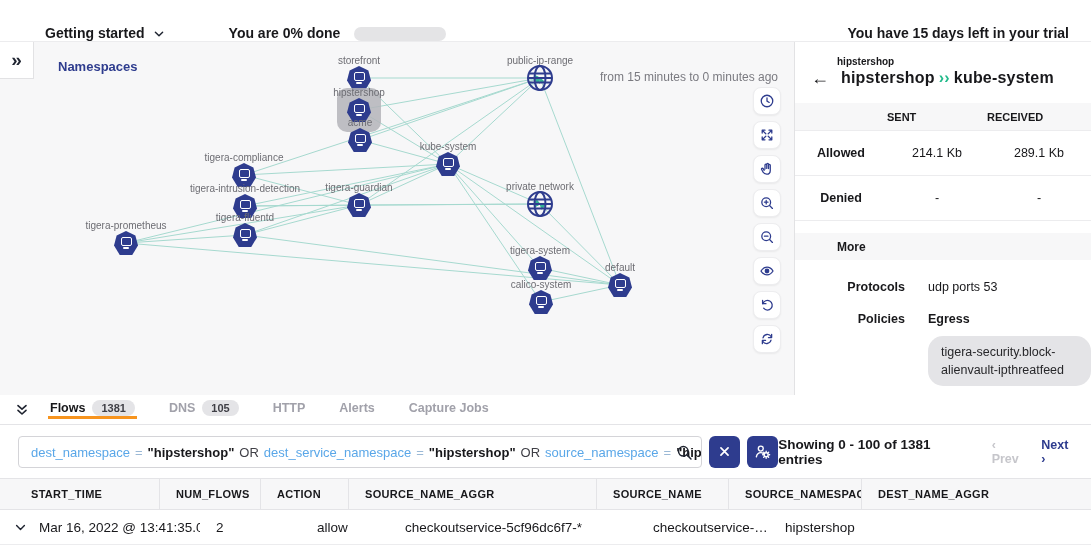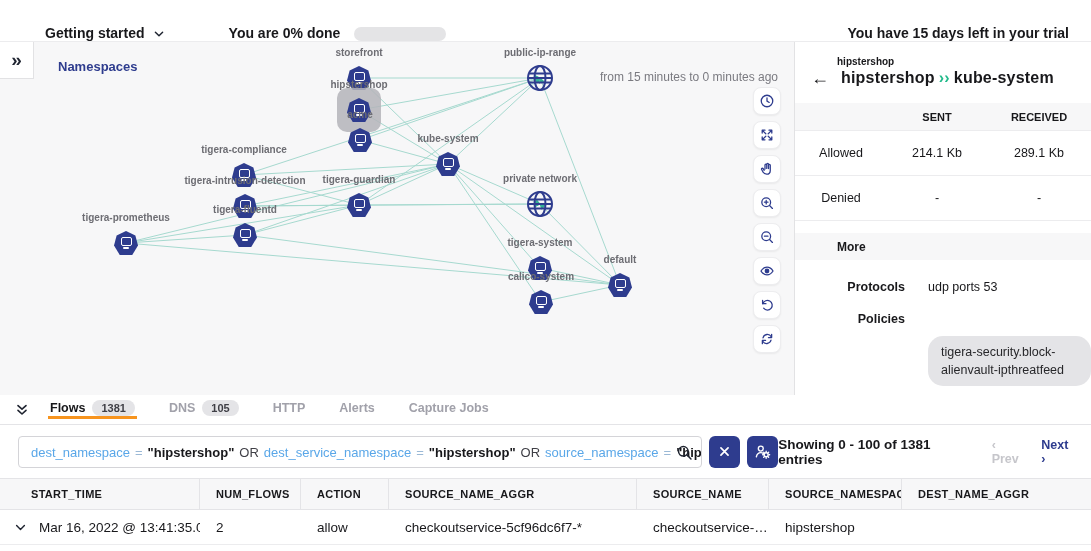--- a/index.html
+++ b/index.html
@@ -31,44 +31,44 @@
     font-size:19px; font-weight:700; color:#1f2430; cursor:pointer;}
   .graph-title{position:absolute; left:58px; top:17px; color:var(--navy); font-weight:700; font-size:13px;}
   .time-range{position:absolute; right:16px; top:28px; color:#7a7a80; font-size:12px;}
   .gtoolbar{position:absolute; right:13px; top:45px; display:flex; flex-direction:column; gap:6px;}
   .gtool-btn{width:28px; height:28px; background:#fff; border:1px solid #ededef; border-radius:8px;
     box-shadow:0 1px 2px rgba(0,0,0,.06); color:var(--navy);
     display:flex; align-items:center; justify-content:center; cursor:pointer;}
   .gtool-btn svg{width:16px; height:16px;}
   #edges-svg{position:absolute; left:0; top:0;}
   .gnode{position:absolute; width:0; height:0;}
-  .gnode .nlabel{position:absolute; left:50%; transform:translateX(-50%); bottom:20px;
-    font-size:10px; color:#6d6d73; white-space:nowrap;font-weight:bold;}
+  .gnode .nlabel{position:absolute; left:50%; transform:translateX(-50%); bottom:12px;
+    font-size:10px; color:#6d6d73; white-space:nowrap;}
   .gnode .sel-bg{position:absolute; left:-22px; top:-22px; width:44px; height:44px;
     background:#b4b4ba; border-radius:10px; opacity:.85;}
   .hepta{position:absolute; left:-12px; top:-12px; width:24px; height:24px; background:var(--navy);
     clip-path:polygon(50% 0,89% 19%,100% 60%,76% 100%,24% 100%,0 60%,11% 19%);
     display:flex; flex-direction:column; align-items:center; justify-content:center;}
   .hepta .screen{width:11px; height:9px; border:1.6px solid #fff; border-radius:2px;}
   .hepta .base{width:6px; height:2px; background:#fff; margin-top:1px; border-radius:1px;}
   .globe{position:absolute; left:-15px; top:-15px; width:30px; height:30px; color:var(--navy);}
   
   .detail-panel{position:absolute; left:795px; top:42px; width:296px; height:353px; background:#fff; overflow:hidden;}
   .dp-breadcrumb{margin:14px 0 2px 42px; font-size:10px; font-weight:700;}
   .dp-title-row{display:flex; align-items:center; padding:0 16px; gap:12px;}
   .dp-back{font-size:18px; cursor:pointer; line-height:1;}
   .dp-title{font-size:16px; font-weight:600; letter-spacing:.2px;}
   .dp-title .sep{color:var(--green); font-weight:700; margin:0 4px;}
   .dp-stats{margin-top:16px; font-size:12px;}
   .dp-stats .hrow{display:grid; grid-template-columns:92px 100px 104px; background:var(--light);
     height:27px; align-items:center; font-weight:700; font-size:11px;}
-  .dp-stats .hrow div{text-align:center;}
+  .dp-stats .hrow div{}
   .dp-stats .drow{display:grid; grid-template-columns:92px 100px 104px; height:45px;
     align-items:center; border-top:1px solid #ececee; font-size:12.5px;}
-  .dp-stats .drow .lbl{font-weight:400; }
+  .dp-stats .drow .lbl{font-weight:700; }
   .dp-stats .drow div{text-align:center;}
   .dp-stats-bottom{border-top:1px solid #ececee;}
   .more-bar{margin-top:12px; background:var(--light); height:27px; display:flex; align-items:center;
     padding-left:42px; font-weight:700; font-size:12px;}
   .dp-kv{display:grid; grid-template-columns:110px 1fr; padding-right:14px;}
   .dp-kv .k{font-weight:700; font-size:12.5px; text-align:right;}
   .dp-kv .v{padding-left:23px; font-size:12.5px;}
   .kv-protocols{margin-top:20px;}
   .kv-policies{margin-top:18px;}
   .kv-policies .v{font-weight:700;}
@@ -359,20 +359,21 @@
       </div>
     <div class="dp-stats-bottom"></div>
   </div>
   <div class="more-bar">More</div>
   <div class="dp-kv kv-protocols">
     <div class="k">Protocols</div>
     <div class="v">udp ports 53</div>
   </div>
   <div class="dp-kv kv-policies">
     <div class="k">Policies</div>
+    <div class="v">Egress</div>
   </div>
   <div class="pills" id="policy-pills">
       <div class="pill">tigera-security.block-alienvault-ipthreatfeed</div>
     </div>
 </div>
 
 <div class="tabsbar">
   <span class="collapse-btn">
     <svg width="16" height="16" viewBox="0 0 20 20" fill="none" stroke="currentColor" stroke-width="2" stroke-linecap="round" stroke-linejoin="round">
         <path d="M5 4.5l5 4.5 5-4.5"></path>
@@ -425,21 +426,21 @@
   </button>
   <span class="showing">Showing 0 - 100 of 1381 entries</span>
   <div class="pager">
     <span class="prev">‹ <span>Prev</span></span>
     <span class="next"><span>Next</span> ›</span>
   </div>
 </div>
 
 <div class="flow-table">
   <div class="thead" id="table-head">
-      <div class="th" style="width: 200px; text-align: center;">START_TIME</div>
+      <div class="th" style="width: 160px; text-align: center;">START_TIME</div>
       <div class="th" style="width: 101px;">NUM_FLOWS</div>
       <div class="th" style="width: 88px;">ACTION</div>
       <div class="th" style="width: 248px;">SOURCE_NAME_AGGR</div>
       <div class="th" style="width: 132px;">SOURCE_NAME</div>
       <div class="th" style="width: 133px;">SOURCE_NAMESPACE</div>
       <div class="th" style="width: 189px;">DEST_NAME_AGGR</div>
     </div>
   <div id="table-body">
       <div class="trow">
         <div class="td" style="width: 200px;">

